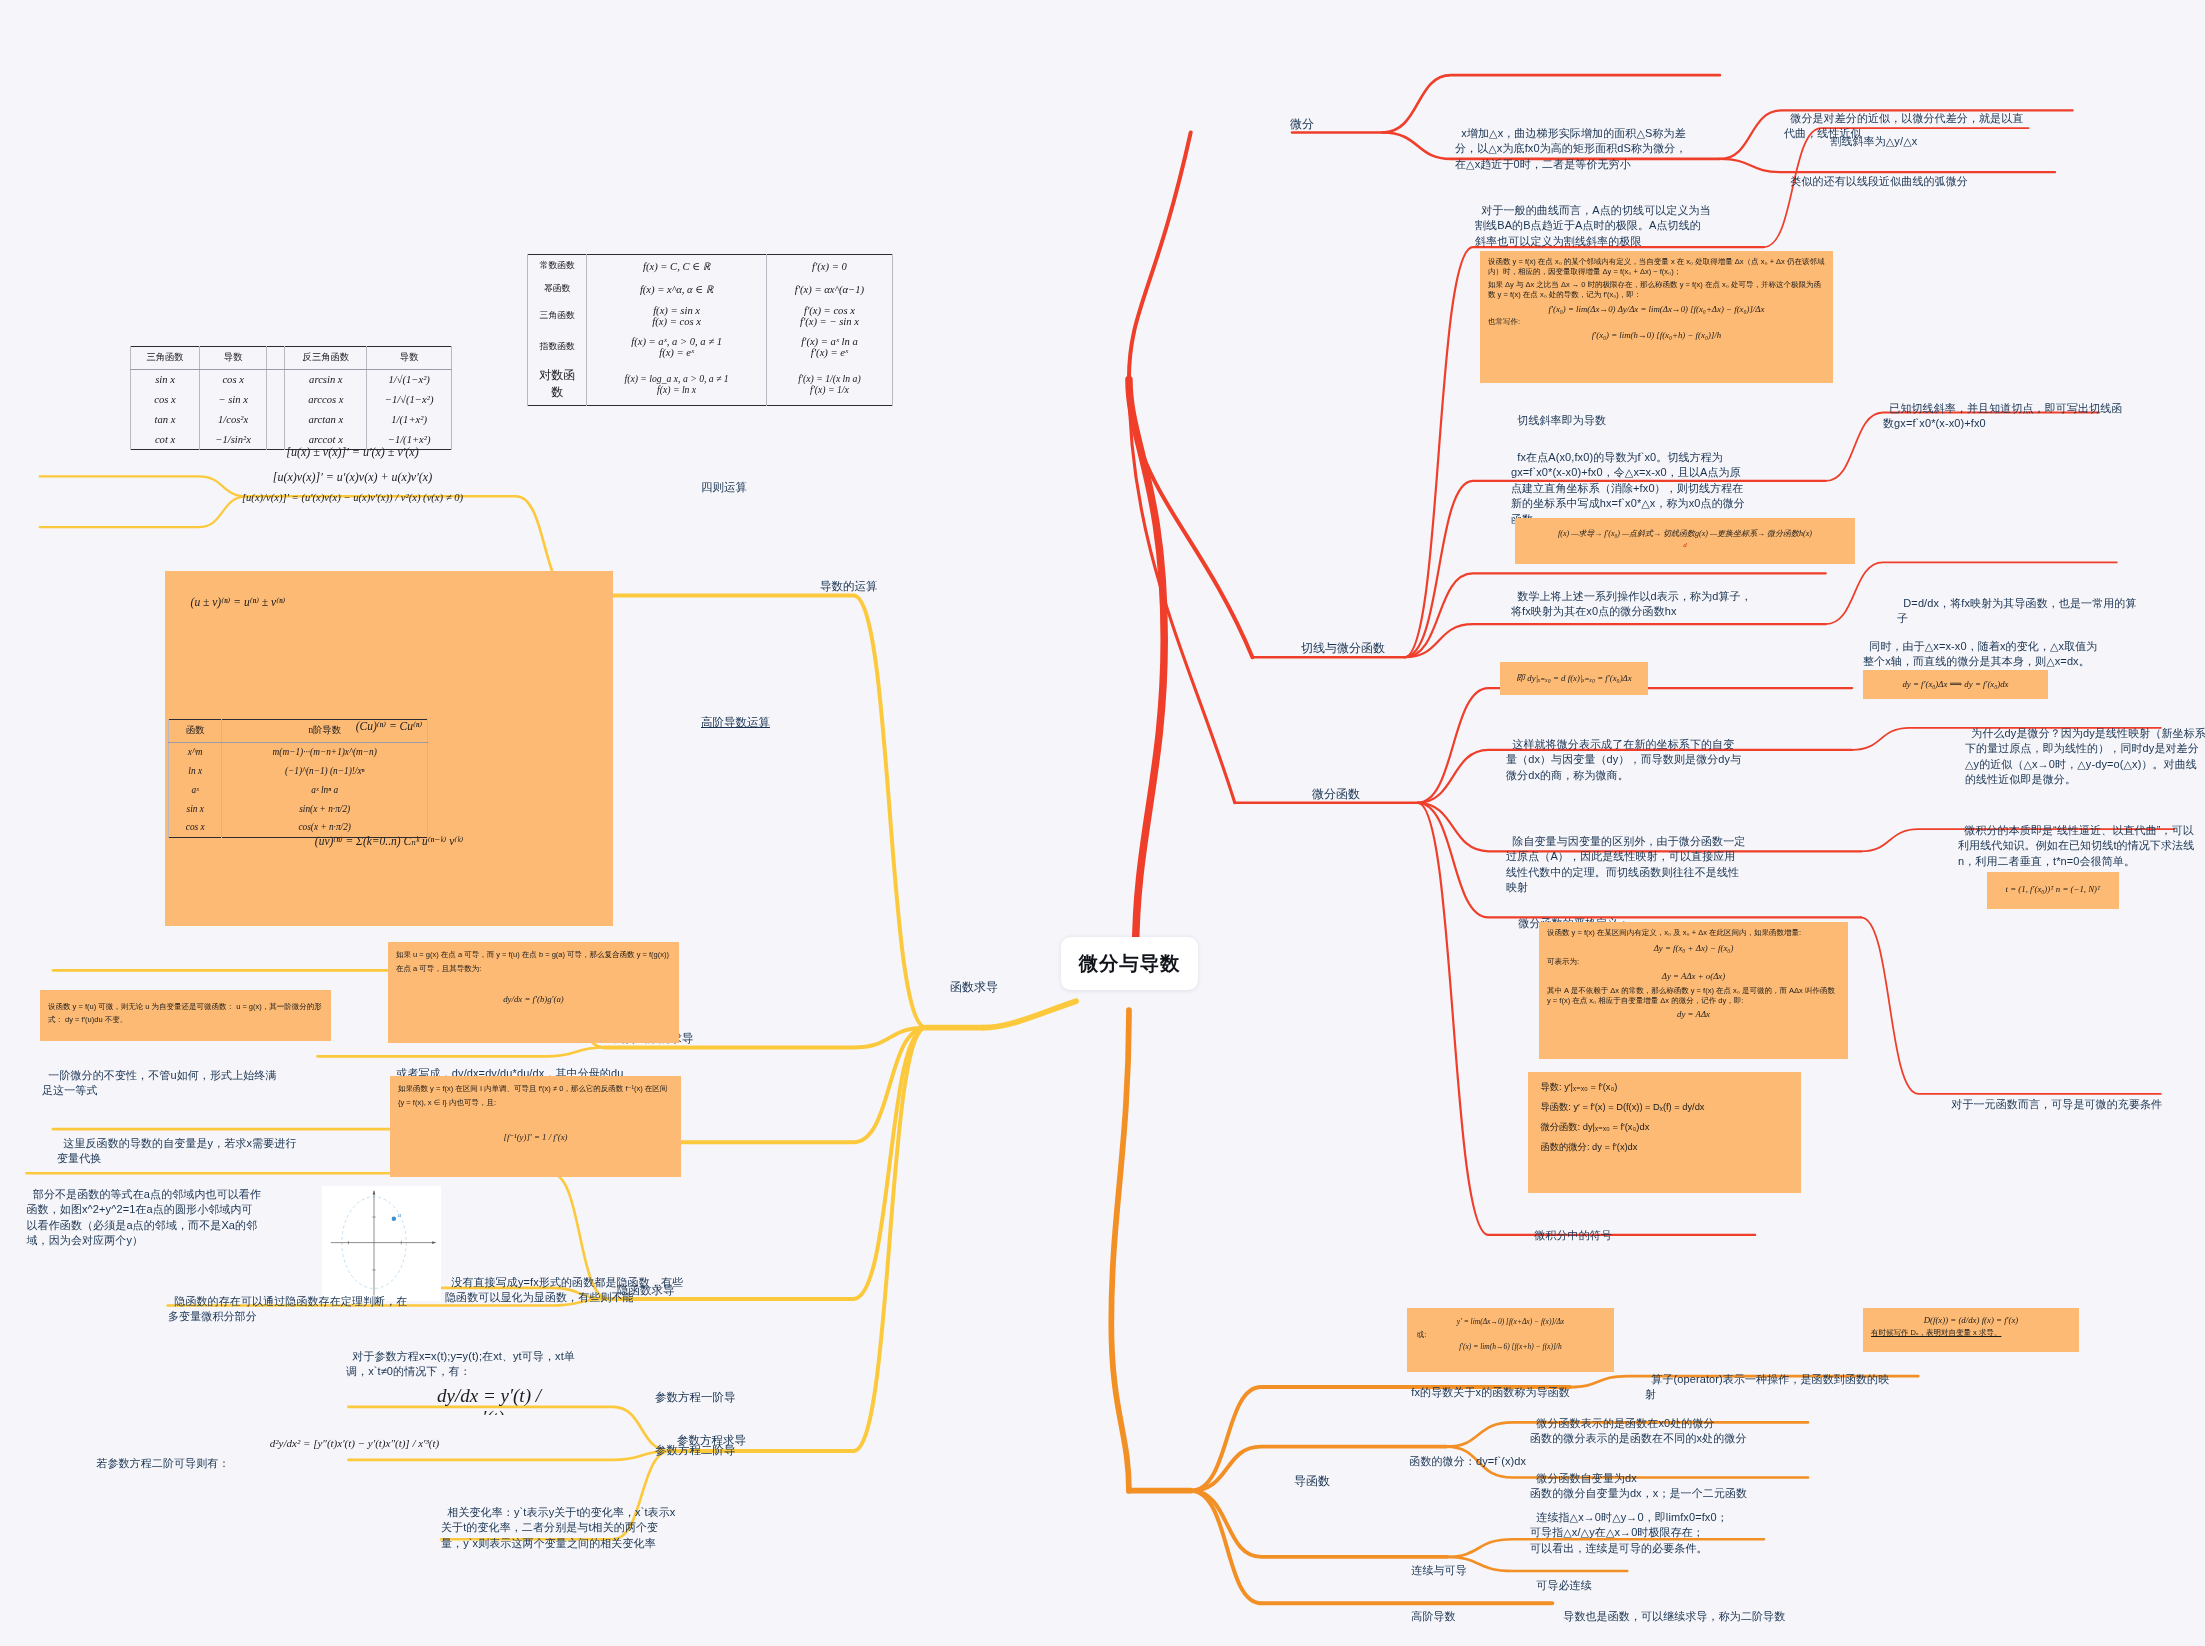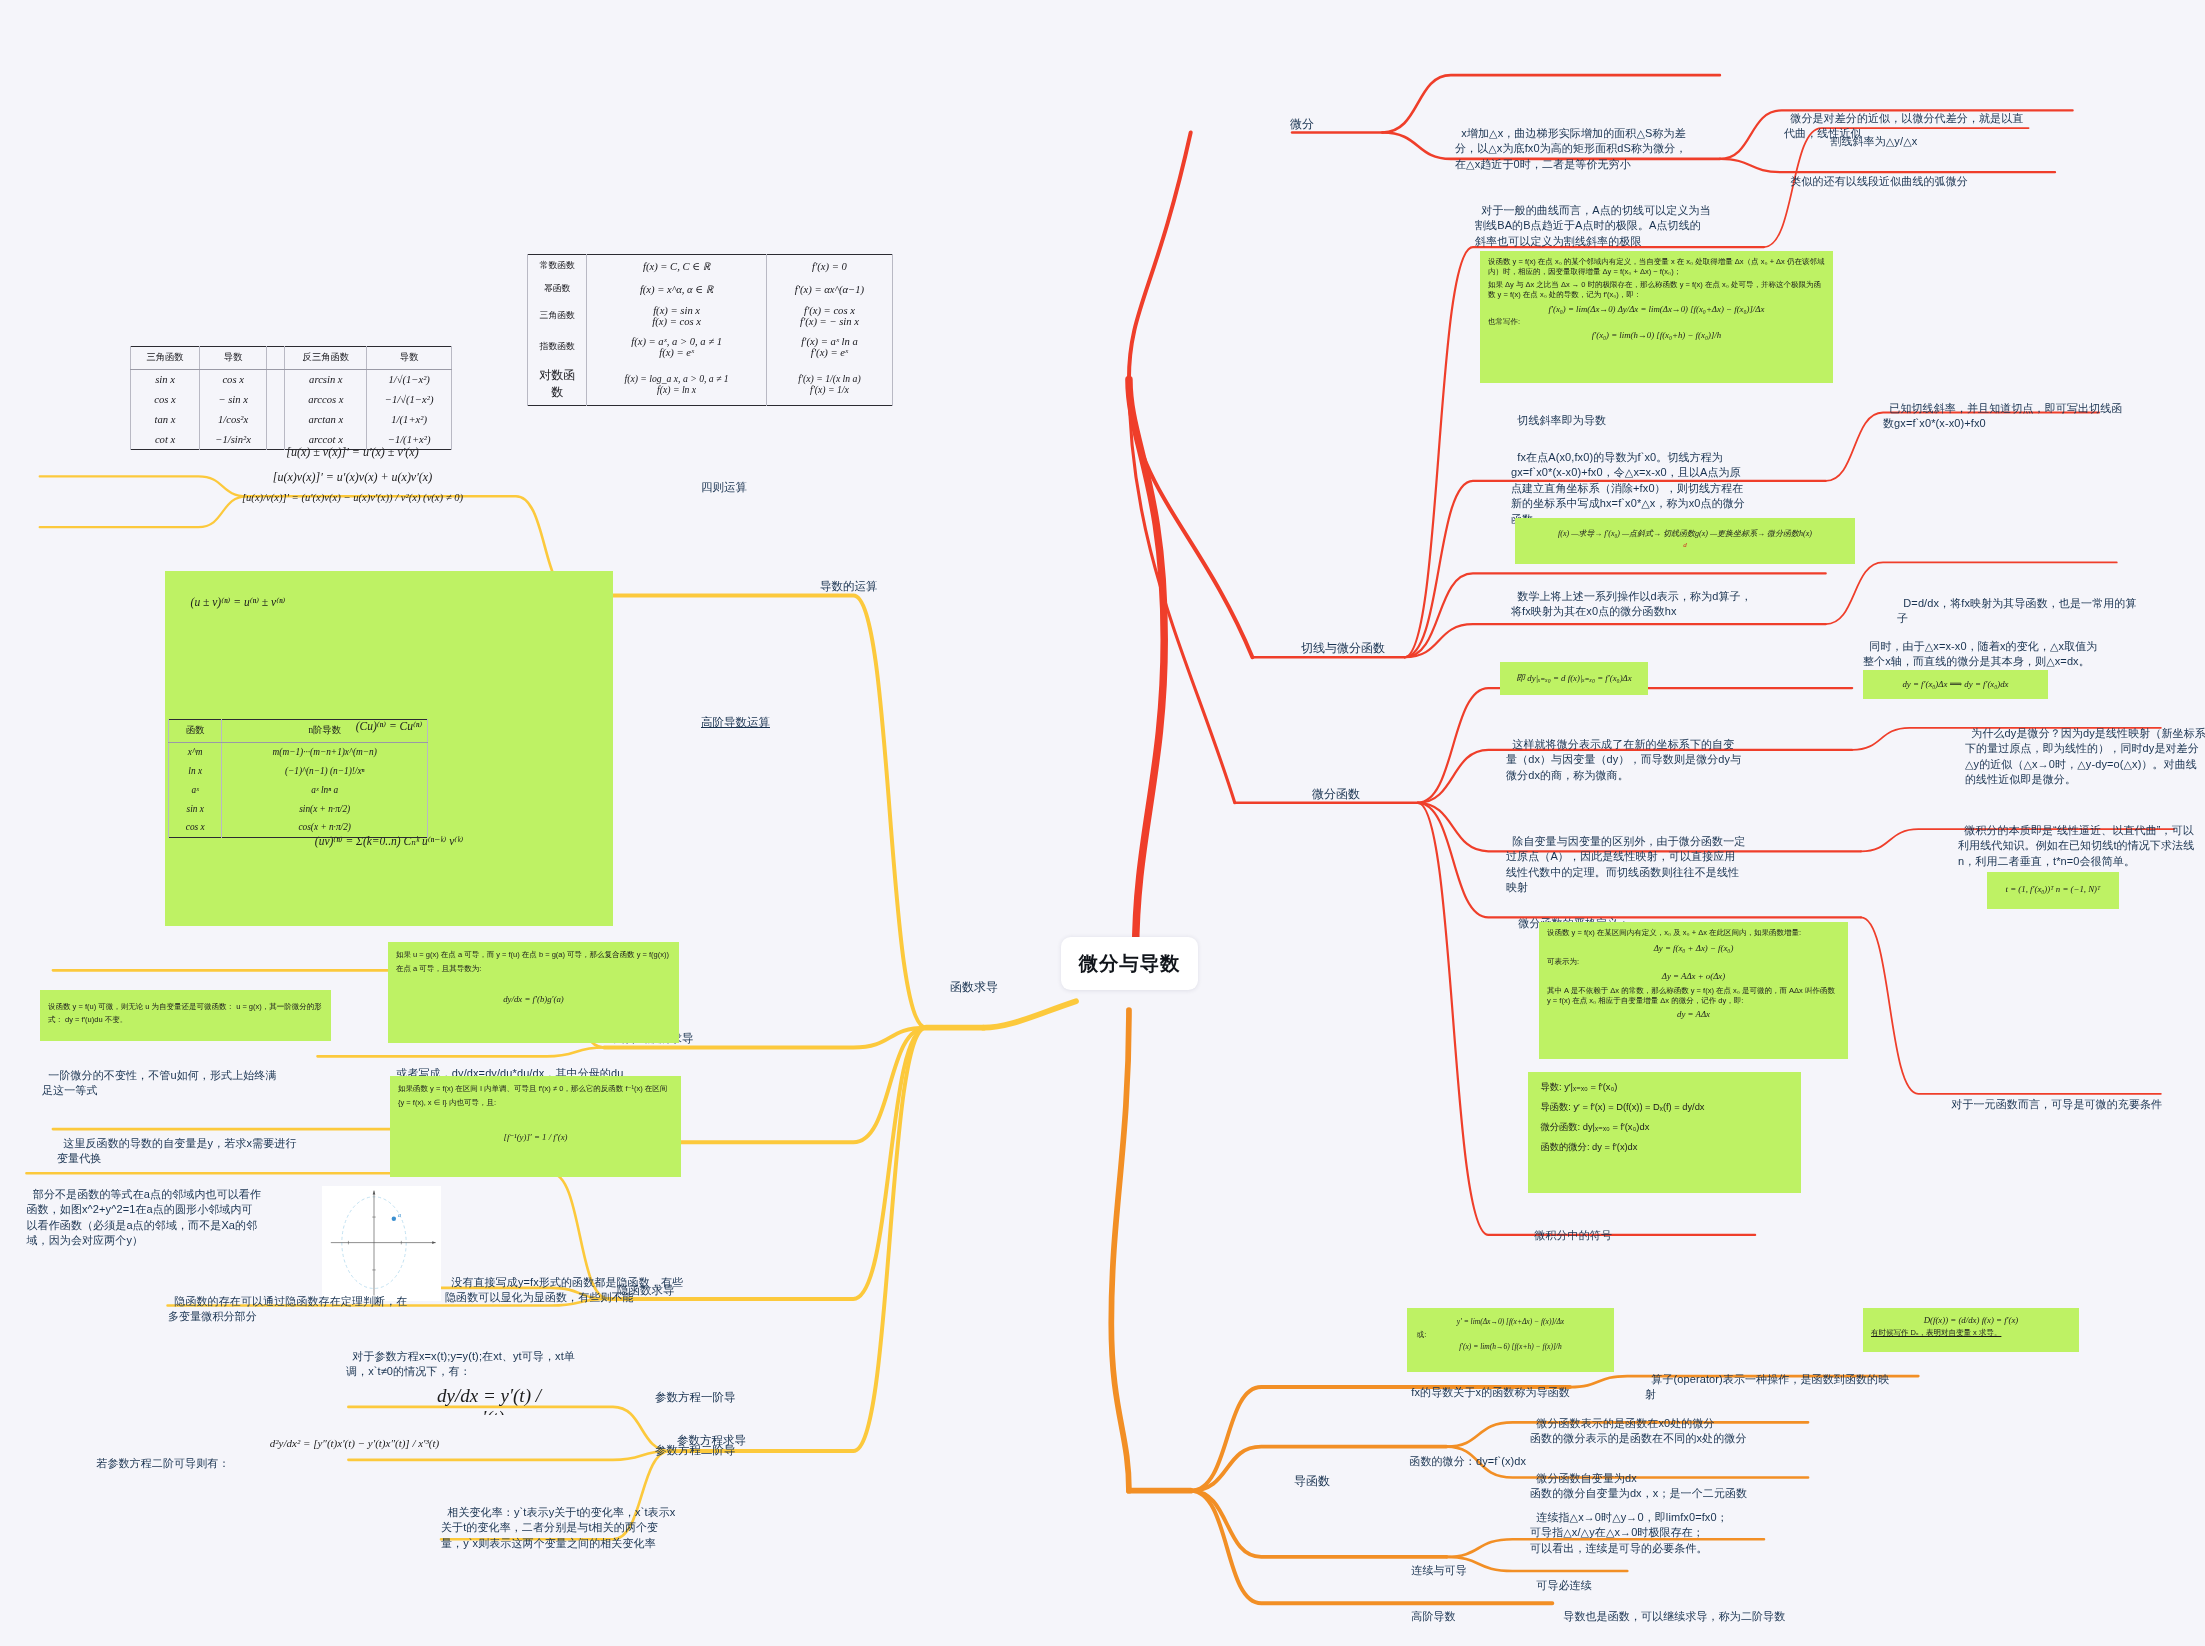--- a/index.html
+++ b/index.html
@@ -26,21 +26,21 @@
   .root{
     background:#ffffff;border-radius:9.7px;
     box-shadow:0 0.9px 4.4px rgba(40,40,80,.10);
     display:flex;align-items:center;justify-content:center;
     font-size:19.4px;font-weight:bold;color:#10141a;
     letter-spacing:0.9px;
   }
 
   
   .shot{
-    background:#bef264;
+    background:#fdba74;
     color:#1b1b1b;
     font-family:"Liberation Serif","DejaVu Serif",serif;
     box-sizing:border-box;
     padding:6.2px 8px;
     overflow:hidden;
   }
   .shot .cn{font-family:"Liberation Sans","DejaVu Sans",sans-serif;}
   .shot .red{color:#cf2b20;}
   .eq{text-align:center;font-style:italic;}
   .small{font-size:7.5px;}

